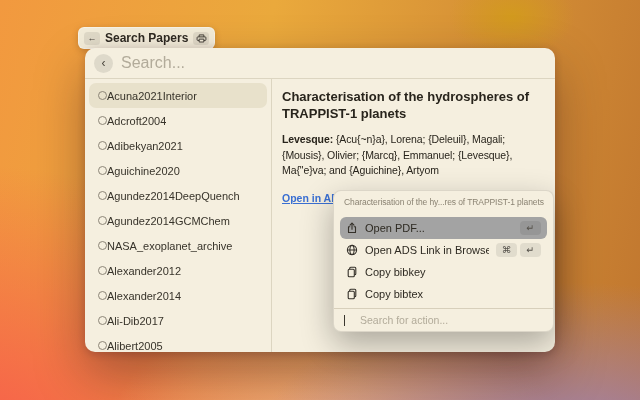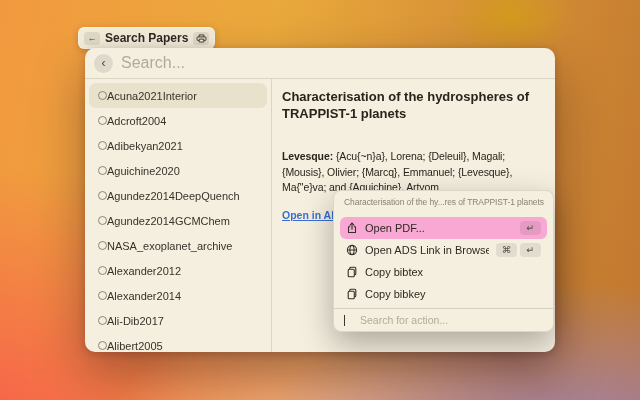--- a/index.html
+++ b/index.html
@@ -29,21 +29,21 @@
   .back-btn{width:19px;height:19px;border-radius:50%;background:rgba(0,0,0,.09);display:flex;
     align-items:center;justify-content:center;color:#4a463d;font-size:12px;line-height:1;cursor:default;}
   .search-placeholder{font-size:16px;color:#b2ab9a;}
   .content{flex:1;display:flex;min-height:0;}
   .list{width:178px;flex:0 0 178px;border-right:1px solid rgba(110,95,60,.18);padding:4px;overflow:hidden;}
   .lrow{height:25px;border-radius:7px;display:flex;align-items:center;padding:0 9px;}
   .lrow.sel{background:#e8e1cb;}
   .ring{width:7px;height:7px;border:1.5px solid #8c8577;border-radius:50%;flex:0 0 auto;}
   .lrow .llabel{font-size:11px;color:#37332a;white-space:nowrap;overflow:hidden;}
   .detail{flex:1;padding:10px 8px 10px 10px;min-width:0;}
-  .dtitle{font-size:13px;font-weight:700;color:#28241c;line-height:1.3;margin:0 0 26px 0;}
+  .dtitle{font-size:13px;font-weight:700;color:#28241c;line-height:1.3;margin:0 0 9px 0;}
   .dpara{font-size:10.5px;color:#28241c;line-height:1.5;margin:0 0 9px 0;letter-spacing:-0.1px;}
   .dpara strong{font-weight:700;}
   .dlink{display:inline-block;margin-top:2px;font-size:10.5px;font-weight:700;color:#3a6fd2;
     text-decoration:underline;cursor:pointer;}
   
   .apanel{position:absolute;left:333px;top:190px;width:221px;height:142px;border-radius:8px;
     background:#f6f0e0;border:1px solid rgba(0,0,0,.10);box-sizing:border-box;
     box-shadow:0 12px 32px rgba(0,0,0,.30);display:flex;flex-direction:column;overflow:hidden;}
   .ahead{flex:0 0 18px;padding:6px 10px 0 10px;font-size:8.5px;color:#8b8373;white-space:nowrap;
     overflow:hidden;letter-spacing:-0.1px;}
@@ -136,21 +136,21 @@
         <p class="dpara"><strong>Levesque:</strong>
           <span>{Acu{~n}a}, Lorena; {Deleuil}, Magali; {Mousis}, Olivier; {Marcq}, Emmanuel; {Levesque}, Ma{"e}va; and {Aguichine}, Artyom</span></p>
         <span class="dlink">Open in ADS</span>
       </div>
     </div>
   </div>
 
   <div class="apanel" style="background: rgb(245, 239, 223);">
     <div class="ahead">Characterisation of the hy...res of TRAPPIST-1 planets</div>
     <div class="aitems">
-        <div class="arow sel" style="background: #f9a8d4;">
+        <div class="arow sel" style="background: #a3a3a3;">
           <span>
             <svg width="12" height="12" viewBox="0 0 12 12" fill="none" stroke="currentColor" stroke-width="1.1" stroke-linecap="round" stroke-linejoin="round">
               <path d="M4 3.2 6 1.2l2 2"></path>
               <path d="M6 1.2v6"></path>
               <path d="M3.8 4.7H2.5v5.8h7V4.7H8.2"></path>
             </svg>
           </span>
           <span class="alabel">Open PDF...</span>
           <span class="keys">
             <span class="key">↵</span>
@@ -170,30 +170,30 @@
             <span class="key">↵</span>
           </span>
         </div>
         <div class="arow">
           <span>
             <svg width="12" height="12" viewBox="0 0 12 12" fill="none" stroke="currentColor" stroke-width="1.1" stroke-linecap="round" stroke-linejoin="round">
               <rect x="3.7" y="1.3" width="6.1" height="7.4" rx="1"></rect>
               <rect x="2.2" y="3.3" width="6.1" height="7.4" rx="1" fill="#f5efdf"></rect>
             </svg>
           </span>
-          <span class="alabel">Copy bibtex</span>
+          <span class="alabel">Copy bibkey</span>
         </div>
         <div class="arow">
           <span>
             <svg width="12" height="12" viewBox="0 0 12 12" fill="none" stroke="currentColor" stroke-width="1.1" stroke-linecap="round" stroke-linejoin="round">
               <rect x="3.7" y="1.3" width="6.1" height="7.4" rx="1"></rect>
               <rect x="2.2" y="3.3" width="6.1" height="7.4" rx="1" fill="#f5efdf"></rect>
             </svg>
           </span>
-          <span class="alabel">Copy bibkey</span>
+          <span class="alabel">Copy bibtex</span>
         </div>
         <div class="arow"></div>
       </div>
     <div class="afoot">
       <span class="caret"></span>
       <span class="aplaceholder">Search for action...</span>
     </div>
   </div>
 
 </div>

